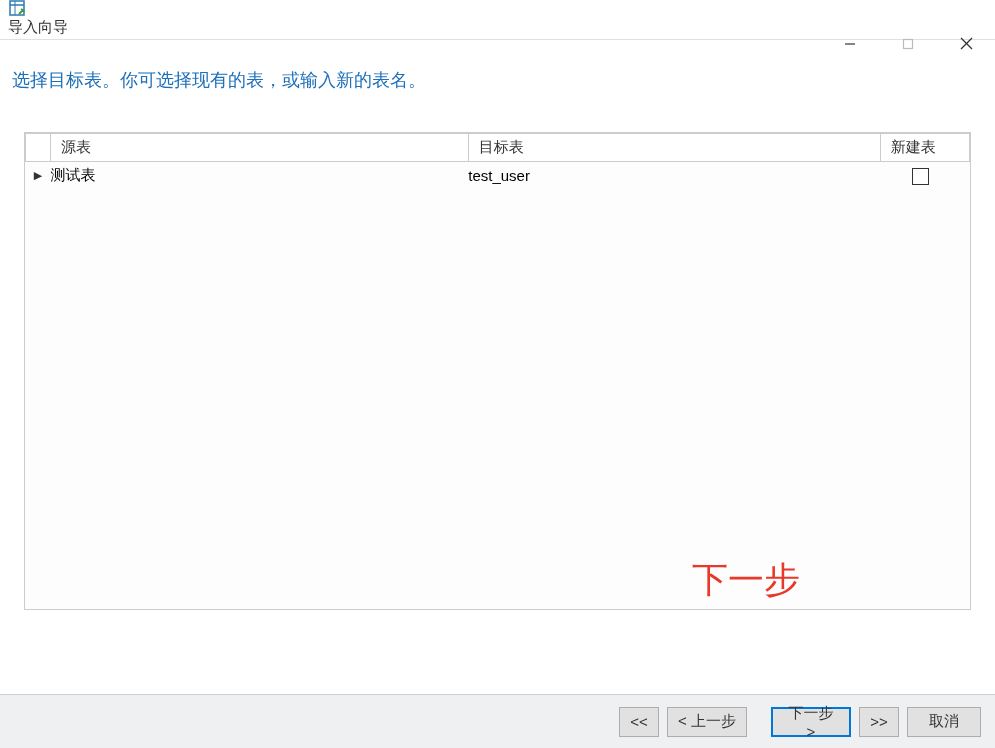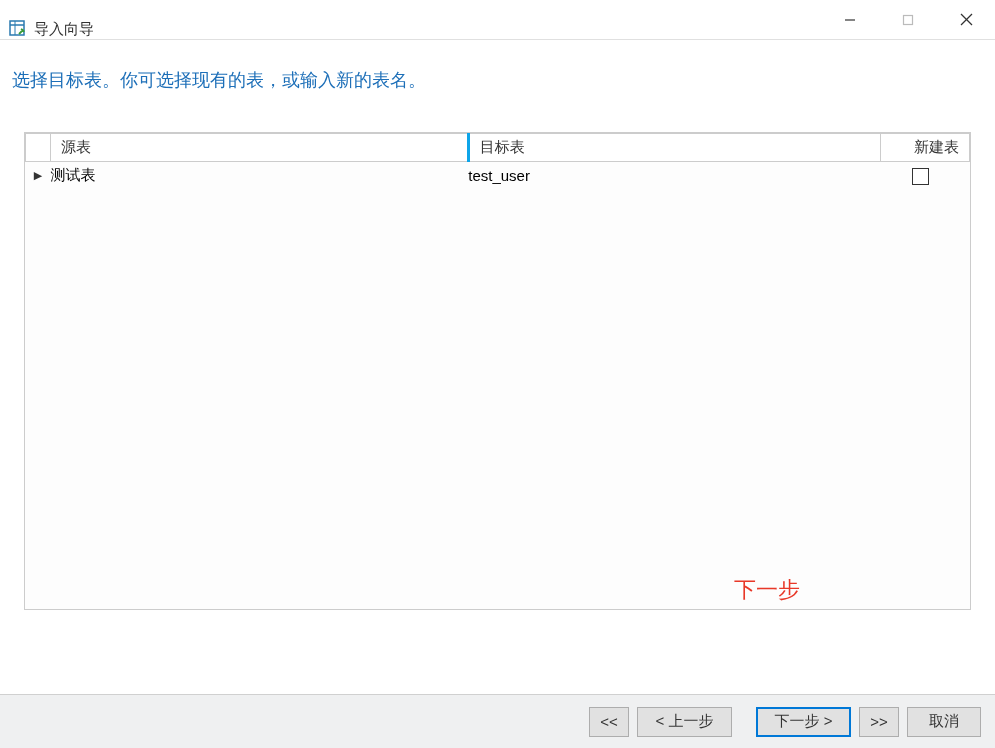--- a/index.html
+++ b/index.html
@@ -13,23 +13,24 @@
       background: #fff;
       width: 995px;
       height: 748px;
       overflow: hidden;
       position: relative;
     }
     .titlebar {
       height: 40px;
       background: #fff;
       display: flex;
-      align-items: flex-end;
+      align-items: flex-start;
       padding-left: 8px;
       border-bottom: 1px solid #e0e0e0;
+      flex-direction: column;
     }
     .titlebar-icon {
       width: 20px;
       height: 20px;
       margin-right: 6px;
       display: flex;
       align-items: center;
       justify-content: center;
     }
     .titlebar-title {
@@ -85,26 +86,25 @@
       padding: 0;
       text-align: center;
       border-right: none;
     }
     .table-grid th.col-source {
       width: 300px;
       margin-top: 32px;
     }
     .table-grid th.col-target {
       width: 296px;
-      border-left: 3px solid #0ea5e9;
+      border-left: 1px solid #0ea5e9;
     }
     .table-grid th.col-new {
       width: 64px;
       border-left: 1px solid #ccc;
-      text-align: right;
     }
     .table-grid td {
       border: none;
       padding: 4px 8px 4px 0;
       height: 26px;
       vertical-align: middle;
     }
     .row-indicator {
       color: #333;
       font-size: 11px;
@@ -116,21 +116,21 @@
       display: inline-block;
       width: 17px;
       height: 17px;
       border: 1px solid #333;
       background: #fff;
       vertical-align: middle;
     }
     .annotation {
       position: absolute;
       color: #e83828;
-      font-size: 22px;
+      font-size: 36px;
       font-weight: normal;
       right: 170px;
       bottom: 4px;
     }
     .footer {
       position: absolute;
       bottom: 0;
       left: 0;
       right: 0;
       height: 54px;
@@ -153,21 +153,21 @@
       font-family: inherit;
       display: inline-flex;
       align-items: center;
       justify-content: center;
     }
     .btn.nav-small {
       width: 40px;
       padding: 0;
     }
     .btn.nav-step {
-      width: 95px;
+      width: 80px;
     }
     .btn.primary {
       border: 2px solid #0078d7;
       background: #e1e1e1;
       margin-left: 16px;
     }
     .btn.cancel {
       width: 74px;
     }
   </style>

